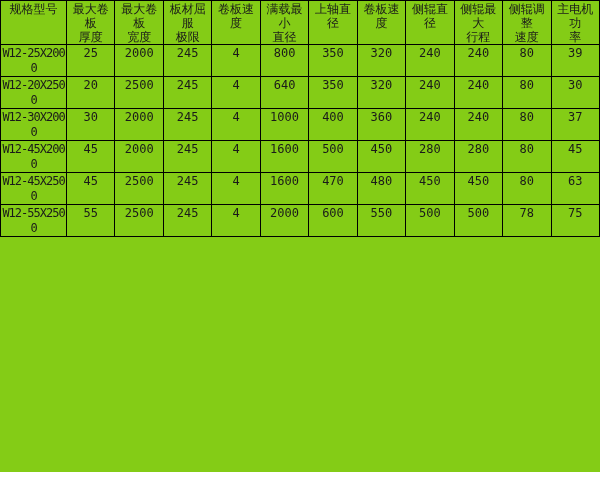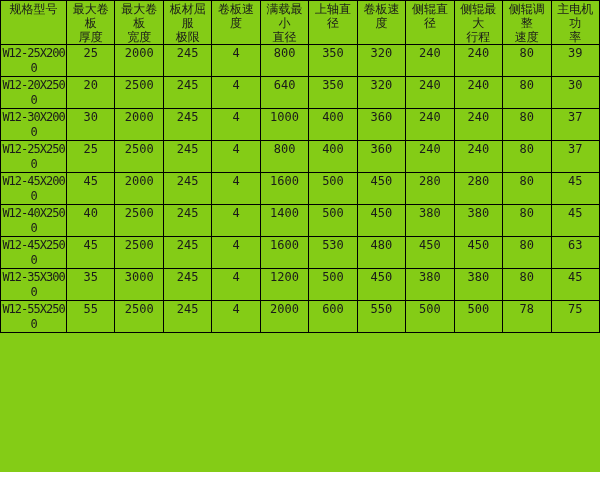--- a/index.html
+++ b/index.html
@@ -116,88 +116,46 @@
           <td>4</td>
           <td>1000</td>
           <td>400</td>
           <td>360</td>
           <td>240</td>
           <td>240</td>
           <td>80</td>
           <td>37</td>
         </tr>
         <tr>
-          <td class="model-cell">W12-25X2500</td>
-          <td>25</td>
-          <td>2500</td>
-          <td>245</td>
-          <td>4</td>
-          <td>800</td>
-          <td>400</td>
-          <td>360</td>
-          <td>240</td>
-          <td>240</td>
-          <td>80</td>
-          <td>37</td>
-        </tr>
-        <tr>
           <td class="model-cell">W12-45X2000</td>
           <td>45</td>
           <td>2000</td>
           <td>245</td>
           <td>4</td>
           <td>1600</td>
           <td>500</td>
           <td>450</td>
           <td>280</td>
           <td>280</td>
           <td>80</td>
           <td>45</td>
         </tr>
         <tr>
-          <td class="model-cell">W12-40X2500</td>
-          <td>40</td>
-          <td>2500</td>
-          <td>245</td>
-          <td>4</td>
-          <td>1400</td>
-          <td>500</td>
-          <td>450</td>
-          <td>380</td>
-          <td>380</td>
-          <td>80</td>
-          <td>45</td>
-        </tr>
-        <tr>
           <td class="model-cell">W12-45X2500</td>
           <td>45</td>
           <td>2500</td>
           <td>245</td>
           <td>4</td>
           <td>1600</td>
-          <td>530</td>
+          <td>470</td>
           <td>480</td>
           <td>450</td>
           <td>450</td>
           <td>80</td>
           <td>63</td>
-        </tr>
-        <tr>
-          <td class="model-cell">W12-35X3000</td>
-          <td>35</td>
-          <td>3000</td>
-          <td>245</td>
-          <td>4</td>
-          <td>1200</td>
-          <td>500</td>
-          <td>450</td>
-          <td>380</td>
-          <td>380</td>
-          <td>80</td>
-          <td>45</td>
         </tr>
         <tr>
           <td class="model-cell">W12-55X2500</td>
           <td>55</td>
           <td>2500</td>
           <td>245</td>
           <td>4</td>
           <td>2000</td>
           <td>600</td>
           <td>550</td>

